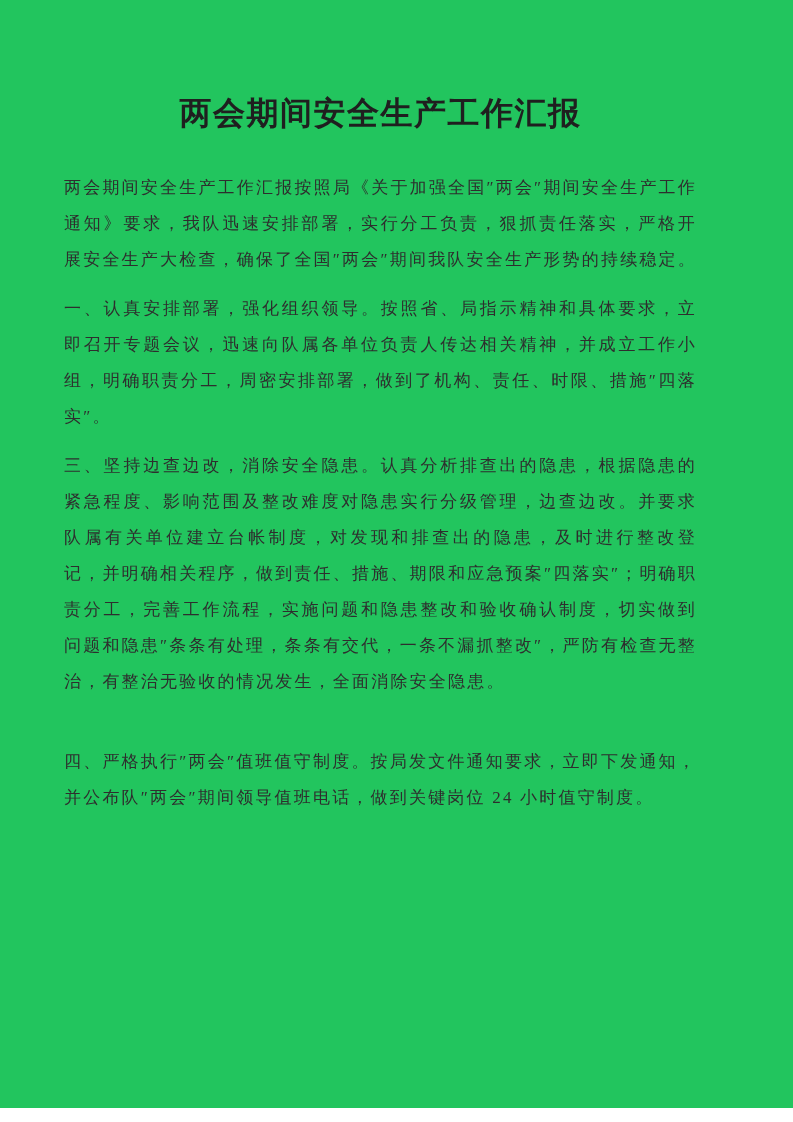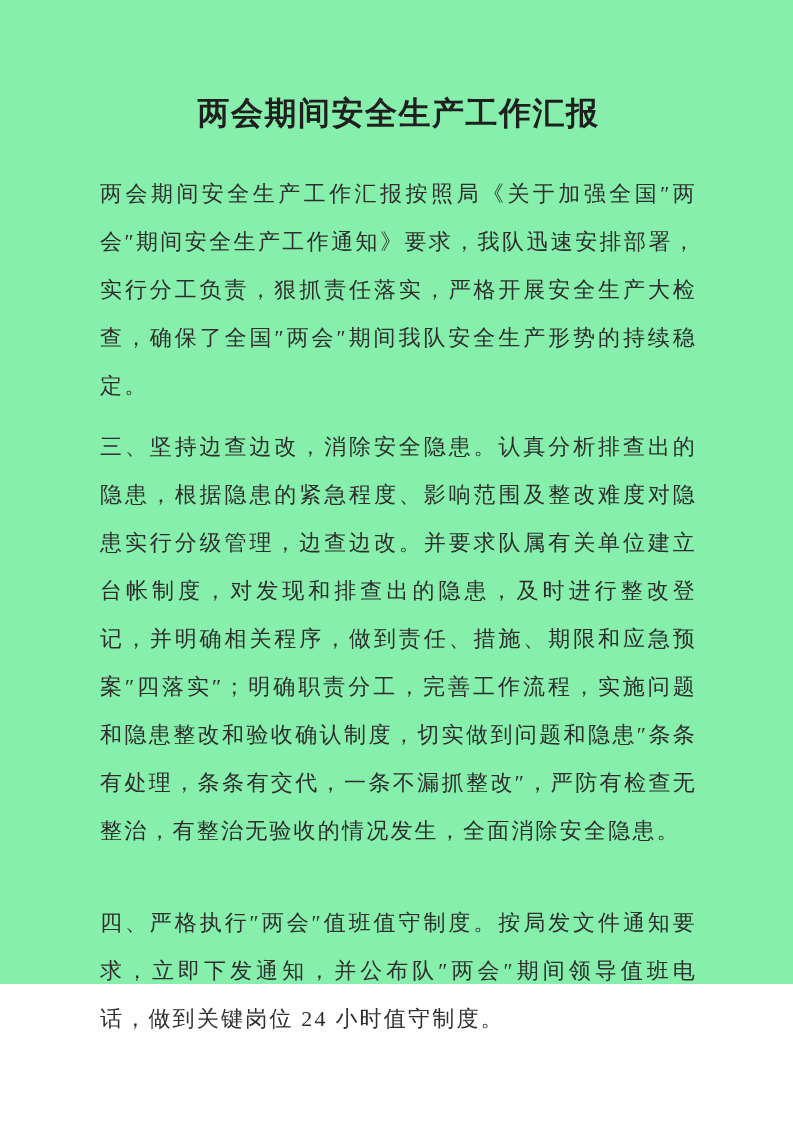--- a/index.html
+++ b/index.html
@@ -8,55 +8,56 @@
   }
   body {
     width: 793px;
     height: 1122px;
     background: #ffffff;
     font-family: "Liberation Serif", "DejaVu Serif", serif;
     overflow: hidden;
   }
   .page {
     width: 793px;
-    height: 984px;
+    height: 1108px;
     box-sizing: border-box;
-    padding: 94px 96px 40px 100px;
-    background: #86efac;
+    padding: 94px 96px 40px 64px;
+    background: #22c55e;
   }
   .doc-title {
     font-size: 32px;
     font-weight: 700;
     color: #1f1f1f;
     text-align: center;
     letter-spacing: 1.5px;
     margin: 0 0 38px 0;
     line-height: 1.2;
   }
   .para {
-    font-size: 22px;
-    line-height: 48px;
+    font-size: 17px;
+    line-height: 36px;
     color: #2e2e2e;
     margin: 0 0 13px 0;
     text-align: justify;
     text-justify: inter-character;
     letter-spacing: 2.2px;
     word-break: break-all;
   }
   .para:last-child {
     margin-bottom: 0;
     margin-top: 44px;
   }
 </style>
 </head>
 <body>
 
 <div class="page">
   <h1 class="doc-title">两会期间安全生产工作汇报</h1>
 
   <p class="para">两会期间安全生产工作汇报按照局《关于加强全国″两会″期间安全生产工作通知》要求，我队迅速安排部署，实行分工负责，狠抓责任落实，严格开展安全生产大检查，确保了全国″两会″期间我队安全生产形势的持续稳定。</p>
 
+  <p class="para">一、认真安排部署，强化组织领导。按照省、局指示精神和具体要求，立即召开专题会议，迅速向队属各单位负责人传达相关精神，并成立工作小组，明确职责分工，周密安排部署，做到了机构、责任、时限、措施″四落实″。</p>
 
 
   <p class="para">三、坚持边查边改，消除安全隐患。认真分析排查出的隐患，根据隐患的紧急程度、影响范围及整改难度对隐患实行分级管理，边查边改。并要求队属有关单位建立台帐制度，对发现和排查出的隐患，及时进行整改登记，并明确相关程序，做到责任、措施、期限和应急预案″四落实″；明确职责分工，完善工作流程，实施问题和隐患整改和验收确认制度，切实做到问题和隐患″条条有处理，条条有交代，一条不漏抓整改″，严防有检查无整治，有整治无验收的情况发生，全面消除安全隐患。</p>
 
   <p class="para">四、严格执行″两会″值班值守制度。按局发文件通知要求，立即下发通知，并公布队″两会″期间领导值班电话，做到关键岗位 24 小时值守制度。</p>
 </div>
 
 </body></html>

